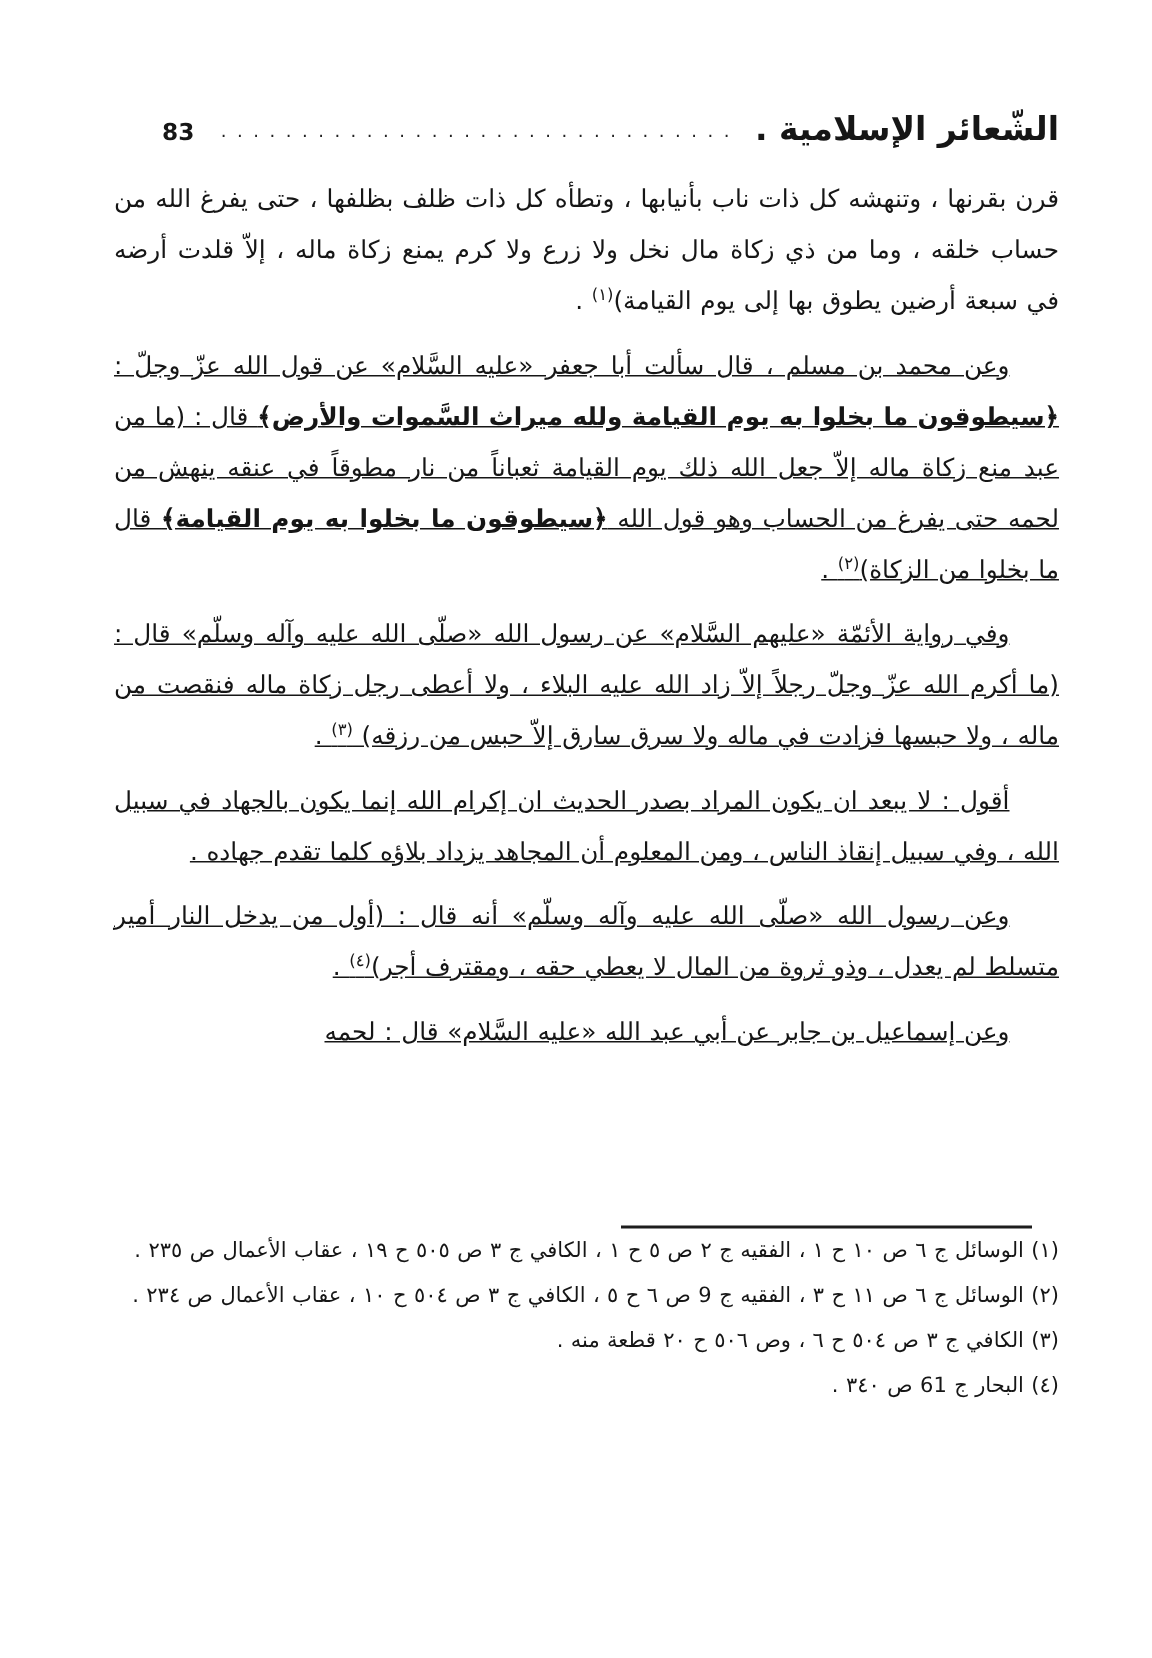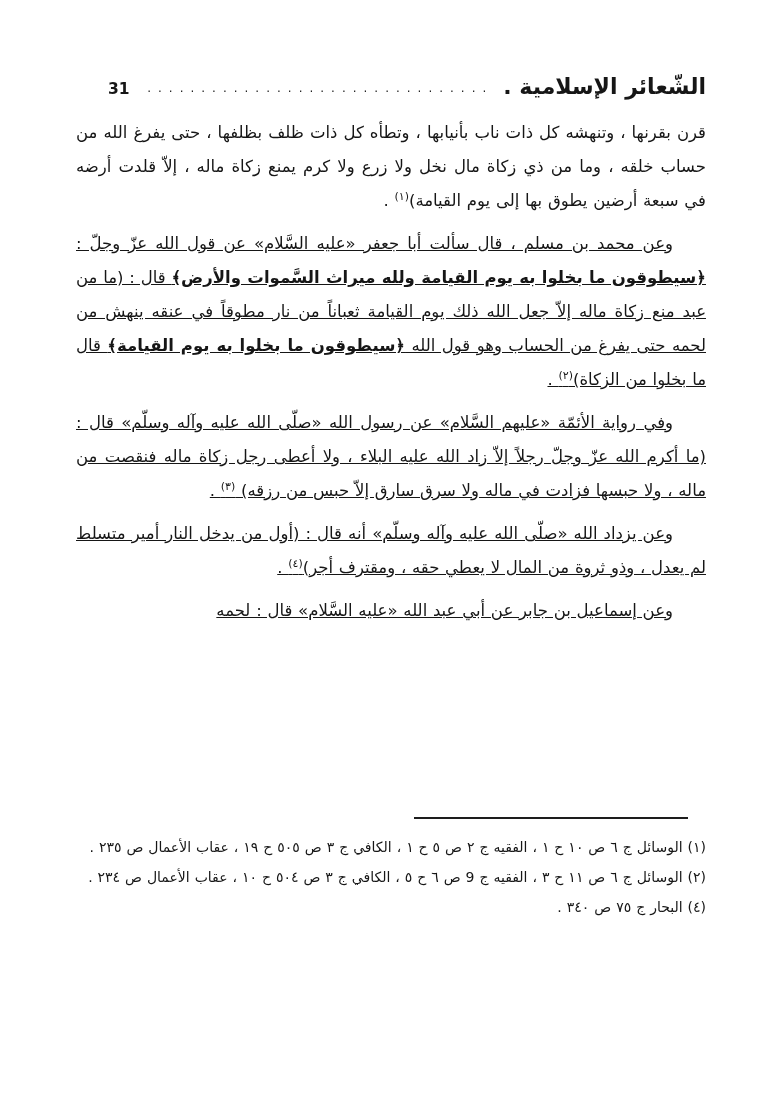--- a/index.html
+++ b/index.html
@@ -79,60 +79,61 @@
     top: 806px;
     right: 62px;
     left: 64px;
   }
   .fn-rule {
     width: 274px;
     border-top: 2px solid #1d1d1d;
     margin: 11px 18px 0 auto;
   }
   .footnotes {
-    margin-top: 13px;
     font-size: 14px;
     line-height: 30px;
   }
   .footnote {
     margin: 0;
     text-align: justify;
     padding-right: 90px;
     text-indent: -90px;
     word-spacing: 0.5px;
   }
 </style>
 </head>
 <body>
 
 <div class="page">
 
   <div class="header">
     <span class="title">الشّعائر الإسلامية .</span>
     <span class="dots">...........................................................</span>
-    <span class="pagenum">31</span>
+    <span class="pagenum">83</span>
   </div>
 
   <div class="main">
 
     <p class="para"><span>قرن بقرنها ، وتنهشه كل ذات ناب بأنيابها ، وتطأه كل ذات ظلف بظلفها ، حتى يفرغ الله من حساب خلقه ، وما من ذي زكاة مال نخل ولا زرع ولا كرم يمنع زكاة ماله ، إلاّ قلدت أرضه في سبعة أرضين يطوق بها إلى يوم القيامة)</span><sup class="ref">(١)</sup><span> .</span></p>
 
     <p class="para indent"><span>وعن محمد بن مسلم ، قال سألت أبا جعفر «عليه السَّلام» عن قول الله عزّ وجلّ : </span><span class="verse">﴿سيطوقون ما بخلوا به يوم القيامة ولله ميراث السَّموات والأرض﴾</span><span> قال : (ما من عبد منع زكاة ماله إلاّ جعل الله ذلك يوم القيامة ثعباناً من نار مطوقاً في عنقه ينهش من لحمه حتى يفرغ من الحساب وهو قول الله </span><span class="verse">﴿سيطوقون ما بخلوا به يوم القيامة﴾</span><span> قال ما بخلوا من الزكاة)</span><sup class="ref">(٢)</sup><span> .</span></p>
 
     <p class="para indent"><span>وفي رواية الأئمّة «عليهم السَّلام» عن رسول الله «صلّى الله عليه وآله وسلّم» قال : (ما أكرم الله عزّ وجلّ رجلاً إلاّ زاد الله عليه البلاء ، ولا أعطى رجل زكاة ماله فنقصت من ماله ، ولا حبسها فزادت في ماله ولا سرق سارق إلاّ حبس من رزقه) </span><sup class="ref">(٣)</sup><span> .</span></p>
 
+    <p class="para indent"><span>أقول : لا يبعد ان يكون المراد بصدر الحديث ان إكرام الله إنما يكون بالجهاد في سبيل الله ، وفي سبيل إنقاذ الناس ، ومن المعلوم أن المجاهد يزداد بلاؤه كلما تقدم جهاده .</span></p>
 
-    <p class="para indent"><span>وعن يزداد الله «صلّى الله عليه وآله وسلّم» أنه قال : (أول من يدخل النار أمير متسلط لم يعدل ، وذو ثروة من المال لا يعطي حقه ، ومقترف أجر)</span><sup class="ref">(٤)</sup><span> .</span></p>
+    <p class="para indent"><span>وعن رسول الله «صلّى الله عليه وآله وسلّم» أنه قال : (أول من يدخل النار أمير متسلط لم يعدل ، وذو ثروة من المال لا يعطي حقه ، ومقترف أجر)</span><sup class="ref">(٤)</sup><span> .</span></p>
 
     <p class="para indent"><span>وعن إسماعيل بن جابر عن أبي عبد الله «عليه السَّلام» قال : لحمه</span></p>
 
   </div>
 
   <div class="footer">
     <div class="fn-rule"></div>
     <div class="footnotes">
       <p class="footnote">(١) الوسائل ج ٦ ص ١٠ ح ١ ، الفقيه ج ٢ ص ٥ ح ١ ، الكافي ج ٣ ص ٥٠٥ ح ١٩ ، عقاب الأعمال ص ٢٣٥ .</p>
       <p class="footnote">(٢) الوسائل ج ٦ ص ١١ ح ٣ ، الفقيه ج 9 ص ٦ ح ٥ ، الكافي ج ٣ ص ٥٠٤ ح ١٠ ، عقاب الأعمال ص ٢٣٤ .</p>
-      <p class="footnote">(٤) البحار ج ٧٥ ص ٣٤٠ .</p>
+      <p class="footnote">(٣) الكافي ج ٣ ص ٥٠٤ ح ٦ ، وص ٥٠٦ ح ٢٠ قطعة منه .</p>
+      <p class="footnote">(٤) البحار ج 61 ص ٣٤٠ .</p>
     </div>
   </div>
 
 </div>
 
 </body></html>

